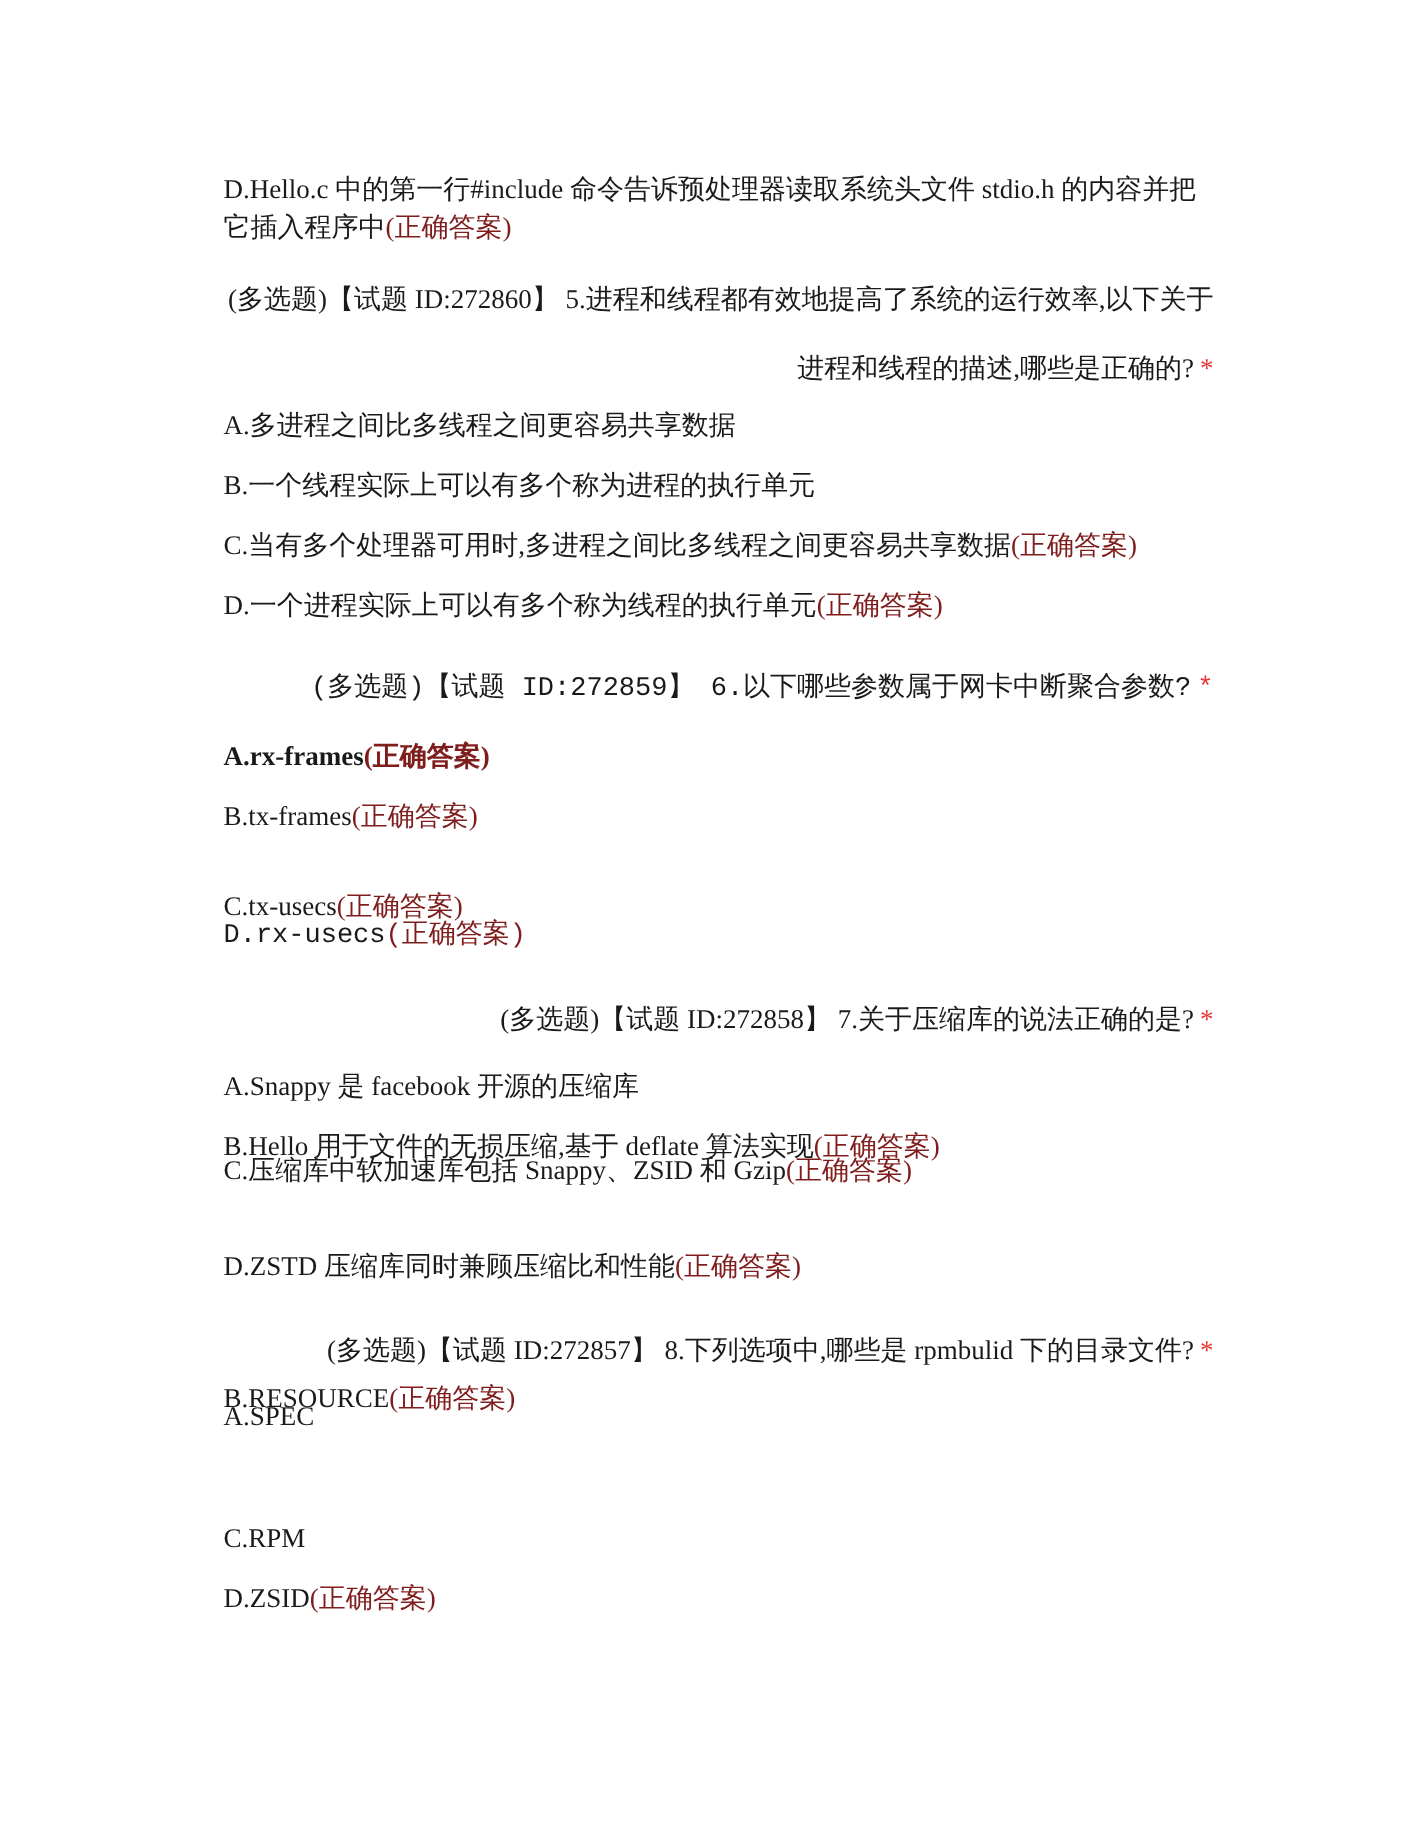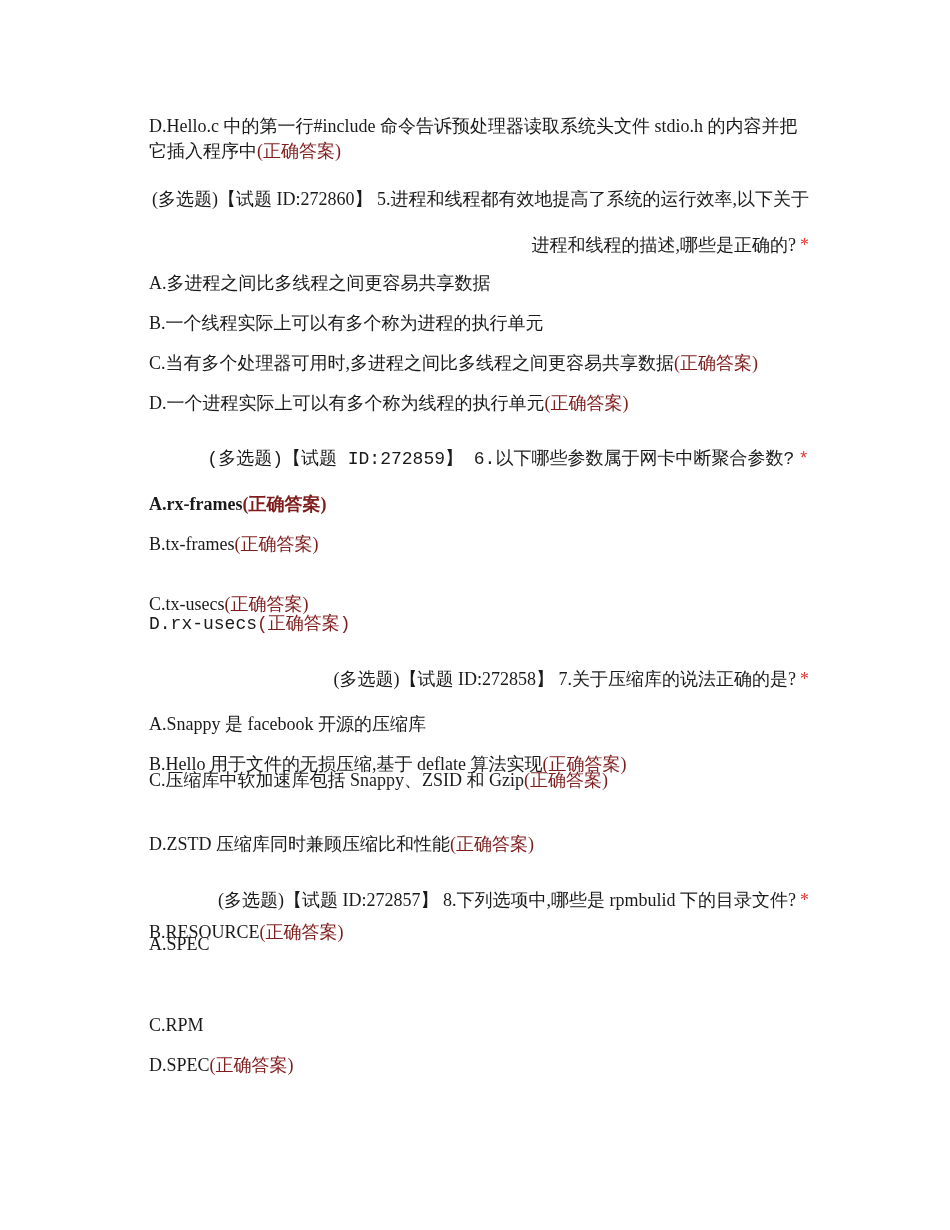--- a/index.html
+++ b/index.html
@@ -54,15 +54,15 @@
   <div class="opt" style="top:752px;"><span>B.Hello 用于文件的无损压缩,基于 deflate 算法实现</span><span class="correct">(正确答案)</span></div>
   <div class="opt" style="top:768px;"><span>C.压缩库中软加速库包括 Snappy、ZSID 和 Gzip</span><span class="correct">(正确答案)</span></div>
   <div class="opt" style="top:832px;"><span>D.ZSTD 压缩库同时兼顾压缩比和性能</span><span class="correct">(正确答案)</span></div>
 
   <div class="q" style="top:877px;">
     <span>(多选题)【试题 ID:272857】 8.下列选项中,哪些是 rpmbulid 下的目录文件?</span><span class="req">*</span>
   </div>
   <div class="opt" style="top:932px;"><span>A.SPEC</span></div>
   <div class="opt" style="top:920px;"><span>B.RESOURCE</span><span class="correct">(正确答案)</span></div>
   <div class="opt" style="top:1013px;"><span>C.RPM</span></div>
-  <div class="opt" style="top:1053px;"><span>D.SPEC</span><span class="correct">(正确答案)</span></div>
+  <div class="opt" style="top:1053px;"><span>D.ZSID</span><span class="correct">(正确答案)</span></div>
 
 </div>
 
 </body></html>

